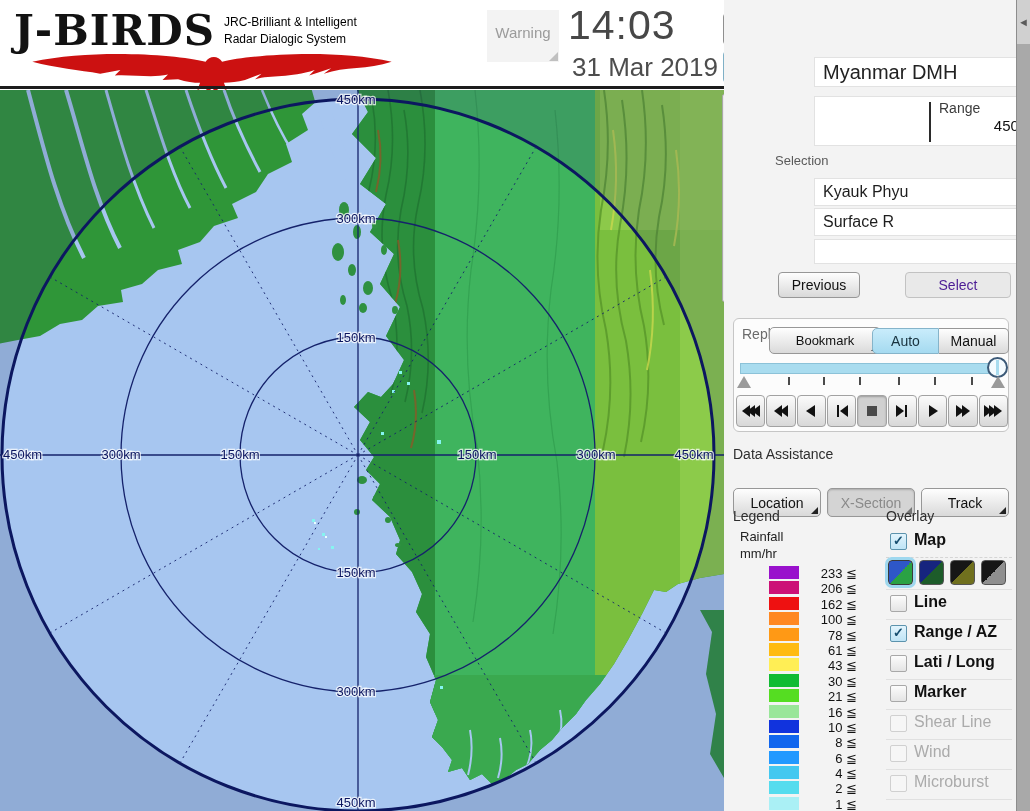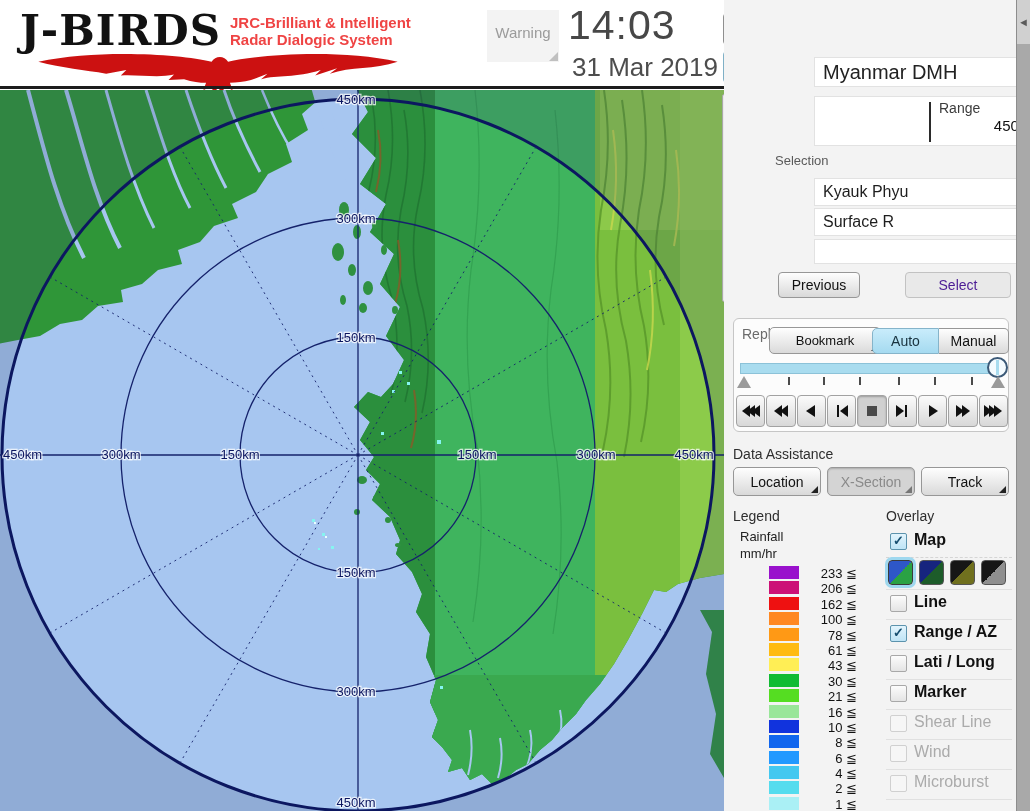--- a/index.html
+++ b/index.html
@@ -1,22 +1,22 @@
 <!DOCTYPE html>
 <html><head>
 <meta charset="utf-8">
 <style>
   html,body{margin:0;padding:0;background:#fff;}
   #app{position:relative;width:1030px;height:811px;overflow:hidden;font-family:"Liberation Sans",sans-serif;background:#fff;}
   
   #header{position:absolute;left:0;top:0;width:1030px;height:88px;background:#fff;}
   #header-underline{position:absolute;left:0;top:86px;width:758px;height:3px;background:#1c1c1c;}
-  #logo{position:absolute;left:16px;top:4px;width:420px;height:84px;}
+  #logo{position:absolute;left:10px;top:4px;width:420px;height:84px;}
   .logo-title{position:absolute;left:4px;top:2px;font-family:"DejaVu Serif",serif;font-weight:bold;font-size:42px;color:#121212;letter-spacing:1px;}
-  .logo-sub{position:absolute;left:214px;top:10px;line-height:17px;font-weight:bold;font-size:15px;color:#ef4444;}
+  .logo-sub{position:absolute;left:214px;top:10px;line-height:17px;font-weight:normal;font-size:12px;color:#000000;}
   .eagle{position:absolute;left:2px;top:44px;}
   #warning-box{position:absolute;left:487px;top:10px;width:72px;height:52px;background:#f3f3f3;color:#9b9b9b;font-size:15px;padding-top:14px;text-align:center;box-sizing:border-box;}
   .grip{position:absolute;right:1px;bottom:1px;width:0;height:0;border-left:9px solid transparent;border-bottom:9px solid #c0c0c0;}
   #clock-time{position:absolute;left:568px;top:2px;font-size:41px;color:#474747;letter-spacing:1px;}
   #clock-date{position:absolute;left:572px;top:52px;font-size:26px;color:#4d4d4d;}
   .tzbtn{position:absolute;left:723px;width:34px;height:34px;border:1px solid #8f8f8f;border-radius:5px;font-size:12px;font-weight:bold;color:#2e2e2e;background:linear-gradient(#fafafa,#d9d9d9);padding:0;box-sizing:border-box;}
   #tz-utc{top:12px;}
   #tz-mmt{top:50px;background:linear-gradient(#cfeffc,#a3d8ee);border-color:#7fb0c6;}
   #toolbar{position:absolute;left:838px;top:5px;display:flex;gap:2px;}
   .toolbtn{width:33px;height:33px;border:1px solid #8f8f8f;border-radius:5px;background:linear-gradient(#fdfdfd,#d7d7d7);padding:0;display:flex;align-items:center;justify-content:center;}
@@ -56,21 +56,21 @@
   #rtrack{position:absolute;left:6px;top:44px;width:262px;height:11px;background:#a9dcef;border:1px solid #8cc2d8;box-sizing:border-box;}
   #rhandle{position:absolute;left:253px;top:38px;width:21px;height:21px;border:2px solid #3c5a78;border-radius:50%;background:#f4fbff;box-sizing:border-box;}
   #rhandle:before{content:"";position:absolute;left:7px;top:1px;width:3px;height:15px;background:#a9dcef;}
   .tick{position:absolute;top:58px;width:2px;height:8px;background:#4a4a4a;}
   .endtri{position:absolute;top:57px;width:0;height:0;border-left:7px solid transparent;border-right:7px solid transparent;border-bottom:12px solid #9a9a9a;}
   #pbrow{position:absolute;left:2px;top:76px;width:272px;display:flex;gap:1px;}
   .pb{flex:1;height:32px;border:1px solid #a2a2a2;border-radius:4px;background:linear-gradient(#fbfbfb,#d8d8d8);padding:0;display:flex;align-items:center;justify-content:center;}
   .pb.pressed{background:#d0d0d0;box-shadow:inset 0 1px 2px rgba(0,0,0,.25);}
   
   #da-label{position:absolute;left:9px;top:446px;font-size:14px;color:#2e2e2e;}
-  .dabtn{position:absolute;top:467px;width:88px;height:29px;border:1px solid #979797;border-radius:5px;background:linear-gradient(#fefefe,#d9d9d9);font-size:14px;color:#111;}
+  .dabtn{position:absolute;top:488px;width:88px;height:29px;border:1px solid #979797;border-radius:5px;background:linear-gradient(#fefefe,#d9d9d9);font-size:14px;color:#111;}
   .dabtn.pressed{background:#d4d4d4;color:#8a8a8a;box-shadow:inset 0 1px 2px rgba(0,0,0,.2);}
   #legend-label{position:absolute;left:9px;top:508px;font-size:14px;color:#2e2e2e;}
   #overlay-label{position:absolute;left:162px;top:508px;font-size:14px;color:#2e2e2e;}
   #rain1{position:absolute;left:16px;top:529px;font-size:13px;color:#222;}
   #rain2{position:absolute;left:16px;top:546px;font-size:13px;color:#222;}
   #legend-rows{position:absolute;left:13px;top:565px;width:90px;padding-left:32px;}
   .legend-row{position:relative;height:15.4px;}
   .legend-swatch{position:absolute;left:0;top:1px;width:30px;height:13px;}
   .legend-value{position:absolute;left:32px;top:1px;width:56px;text-align:right;font-size:13px;color:#111;}
   #overlay-rows{position:absolute;left:162px;top:528px;width:126px;}

